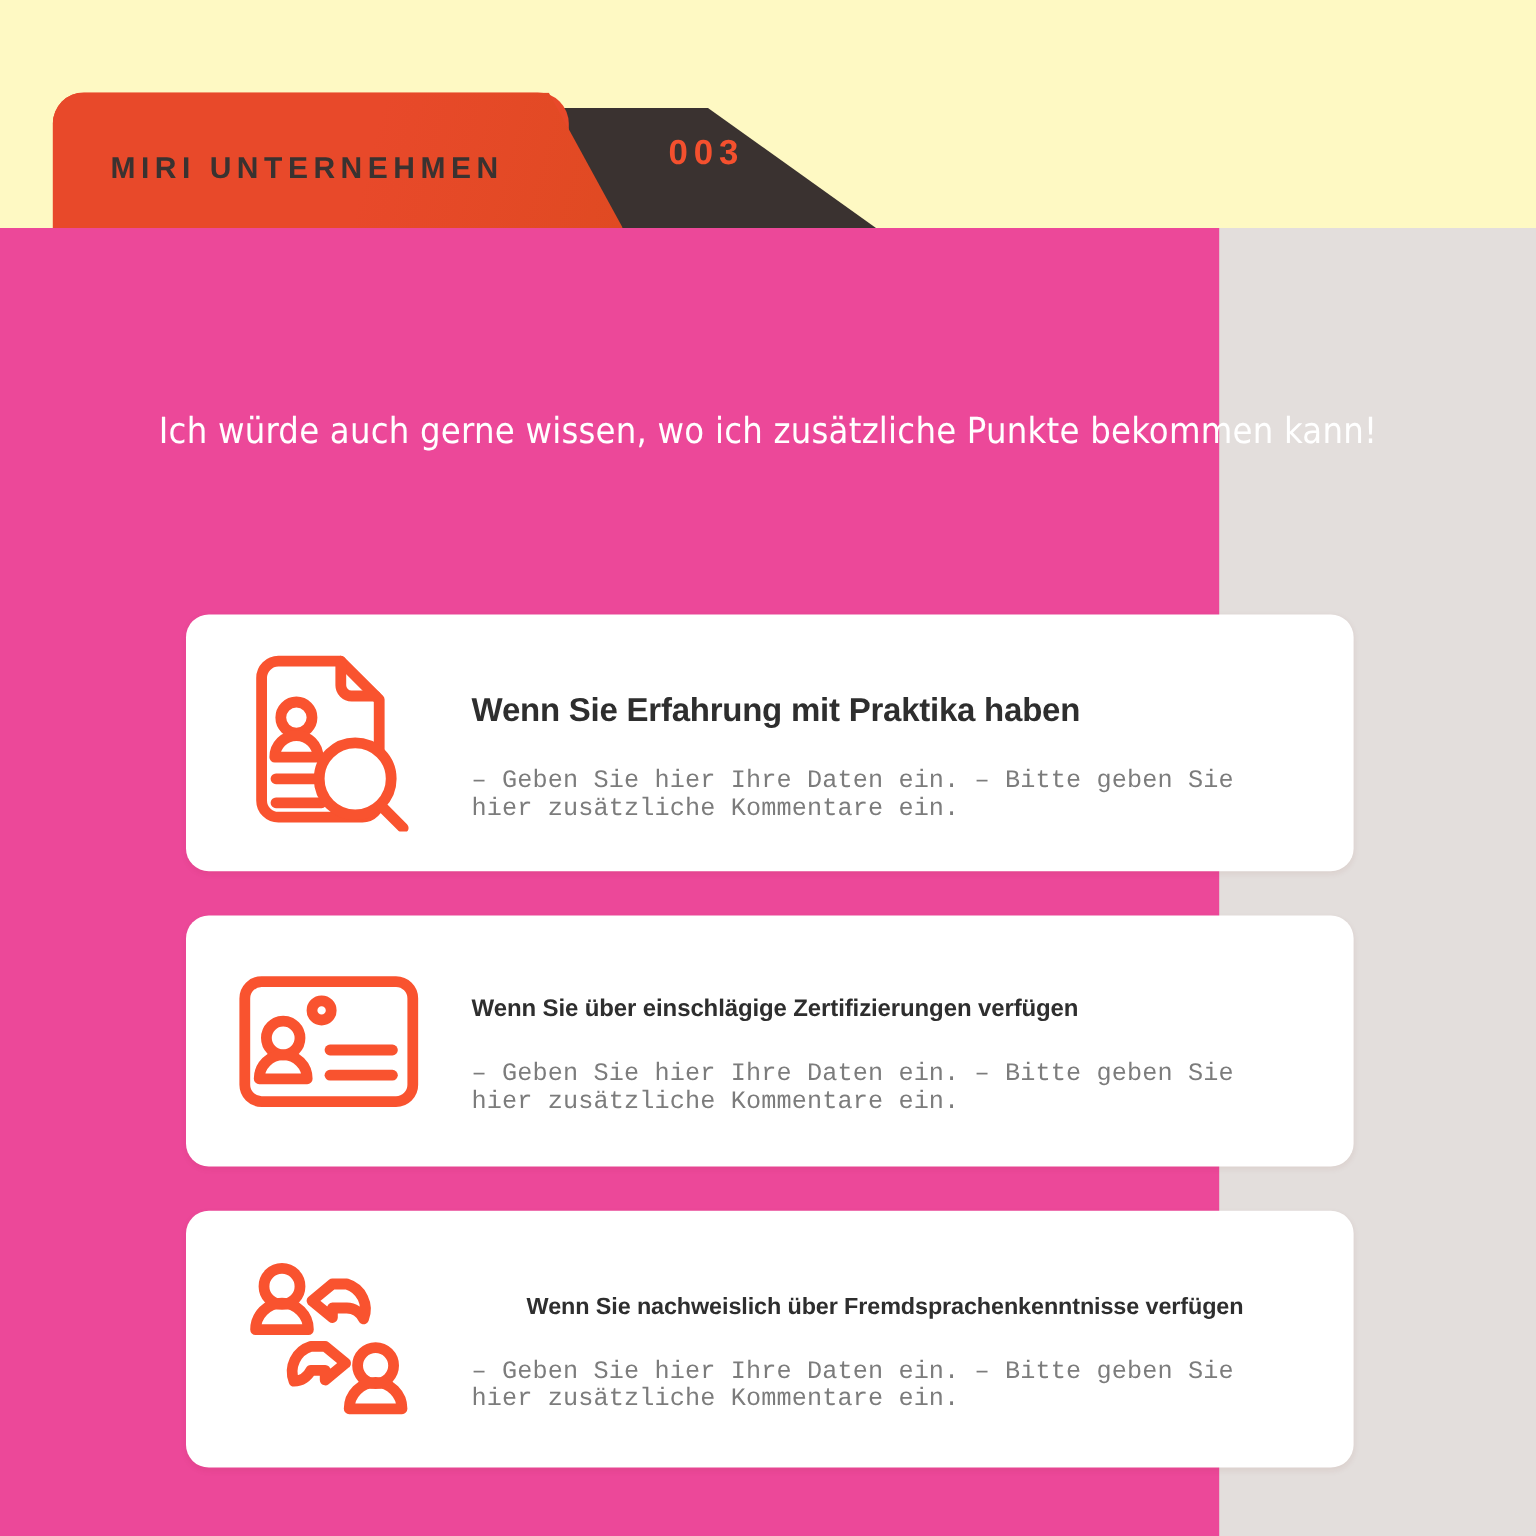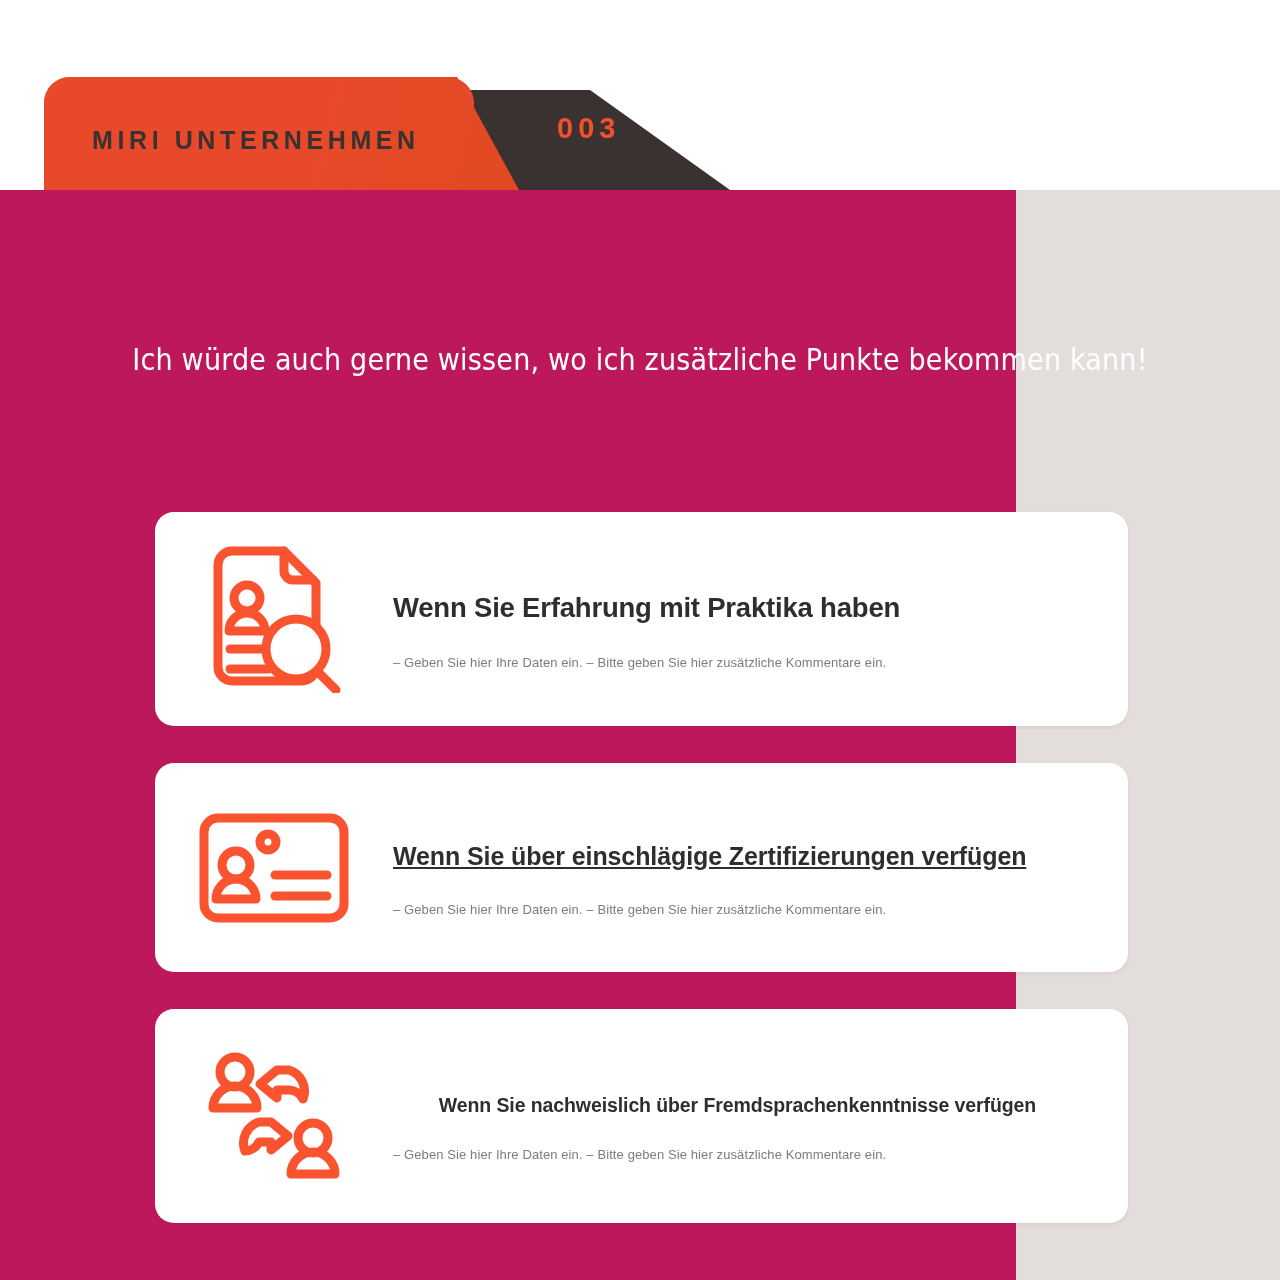--- a/index.html
+++ b/index.html
@@ -9,21 +9,21 @@
     background:#E3DEDC;
     overflow:hidden;
     position:relative;
   }
 
   
   .topbar {
     position:absolute;
     left:0; top:0;
     width:1280px; height:190px;
-    background:#ffffff;
+    background:#fef9c3;
     overflow:hidden;
   }
   .tab-dark-inner {
     position:absolute;
     left:230px; top:90px;
     width:500px; height:100px;
     background:#3A3230;
     -webkit-mask-image:none;
     clip-path: polygon(0% 0%, 72% 0%, 100% 100%, 0% 100%);
     border-top-right-radius:26px;
@@ -63,21 +63,21 @@
     color:#F4502E;
     white-space:nowrap;
     z-index:6;
   }
 
   
   .stage {
     position:absolute;
     left:0; top:190px;
     width:1016px; height:1090px;
-    background:#be185d;
+    background:#ec4899;
   }
 
   .headline {
     position:absolute;
     left:0; top:152px;
     width:1280px;
     text-align:center;
     font-family:"DejaVu Sans Condensed","Liberation Sans", sans-serif;
     font-size:30px;
     font-weight:400;
@@ -117,25 +117,25 @@
     padding-right:46px;
     margin-top:23px;
   }
   .card-title {
     color:#2E2E2E;
     font-weight:700;
     line-height:1.25;
     margin-bottom:30px;
   }
   .card-1 .card-title { font-size:27.5px; letter-spacing:-0.2px; }
-  .card-2 .card-title { font-size:25px; letter-spacing:-0.1px;text-decoration:underline; }
+  .card-2 .card-title { font-size:20px; letter-spacing:-0.1px; }
   .card-3 .card-title { font-size:19.5px; letter-spacing:-0.1px;text-align:center; }
   .card-body {
-    font-family:Liberation Sans, sans-serif;
-    font-size:13px;
+    font-family:Liberation Mono, monospace;
+    font-size:21px;
     color:#7C7C7C;
     letter-spacing:0.1px;
   }
   .card-1 .card-body { margin-top:20px; }
   .card-2 .card-body { margin-top:18px; }
   .card-3 .card-body { margin-top:18px; }
 
   svg { display:block; }
 </style>
 </head>

